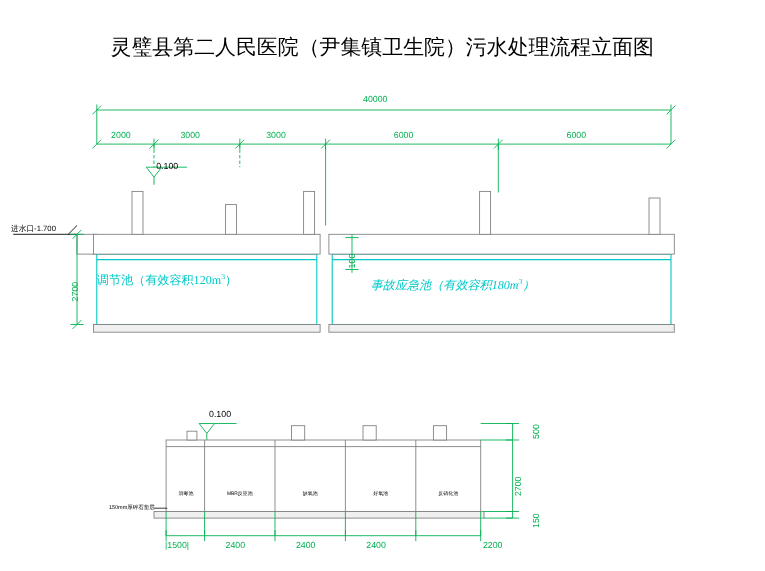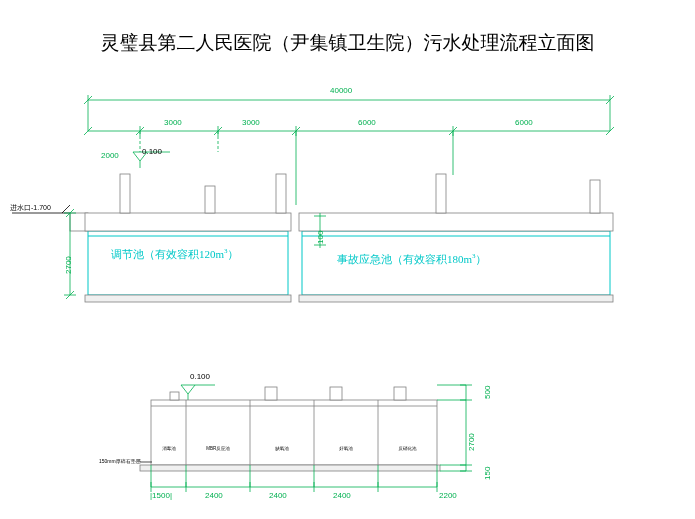--- a/index.html
+++ b/index.html
@@ -203,37 +203,37 @@
       <line x1="437" y1="385" x2="466" y2="385"></line>
       <line x1="437" y1="400" x2="466" y2="400"></line>
       <line x1="440" y1="465" x2="466" y2="465"></line>
       <line x1="440" y1="471" x2="466" y2="471"></line>
     </g>
   </g>
 </svg>
 
 <div class="lbl" style="left:330px;top:86px;">40000</div>
 
-<div class="lbl" style="left:101px;top:118px;margin-top:33px;">2000</div>
+<div class="lbl" style="left:101px;top:118px;">2000</div>
 <div class="lbl" style="left:164px;top:118px;">3000</div>
 <div class="lbl" style="left:242px;top:118px;">3000</div>
 <div class="lbl" style="left:358px;top:118px;">6000</div>
 <div class="lbl" style="left:515px;top:118px;">6000</div>
 
 <div class="lbl dark" style="left:142px;top:147px;">0.100</div>
 
 <div class="lbl dark" style="left:10px;top:203px;font-size:7px;">进水口-1.700</div>
 
 <div class="lbl vert" style="left:64px;top:274px;">2700</div>
 
 <div class="lbl vert" style="left:316px;top:244px;">100</div>
 
-<div class="poolname" style="left:111px;top:247px;"><span>调节池（有效容积120m</span><span class="sup">3</span><span>）</span></div>
-
-<div class="poolname" style="left:337px;top:252px;"><span>事故应急池（有效容积180m</span><span class="sup">3</span><span>）</span></div>
+<div class="poolname" style="left:88px;top:247px;"><span>调节池（有效容积120m</span><span class="sup">3</span><span>）</span></div>
+
+<div class="poolname" style="left:337px;top:252px;font-style:italic;"><span>事故应急池（有效容积180m</span><span class="sup">3</span><span>）</span></div>
 
 <div class="lbl dark" style="left:190px;top:372px;">0.100</div>
 
 <div class="lbl dark tiny" style="left:99px;top:458px;">150mm厚碎石垫层</div>
 
 <div class="cellname" style="left:152px;top:446px;width:34px;">消毒池</div>
 <div class="cellname" style="left:186px;top:446px;width:64px;">MBR反应池</div>
 <div class="cellname" style="left:250px;top:446px;width:64px;">缺氧池</div>
 <div class="cellname" style="left:314px;top:446px;width:64px;">好氧池</div>
 <div class="cellname" style="left:378px;top:446px;width:59px;">反硝化池</div>

